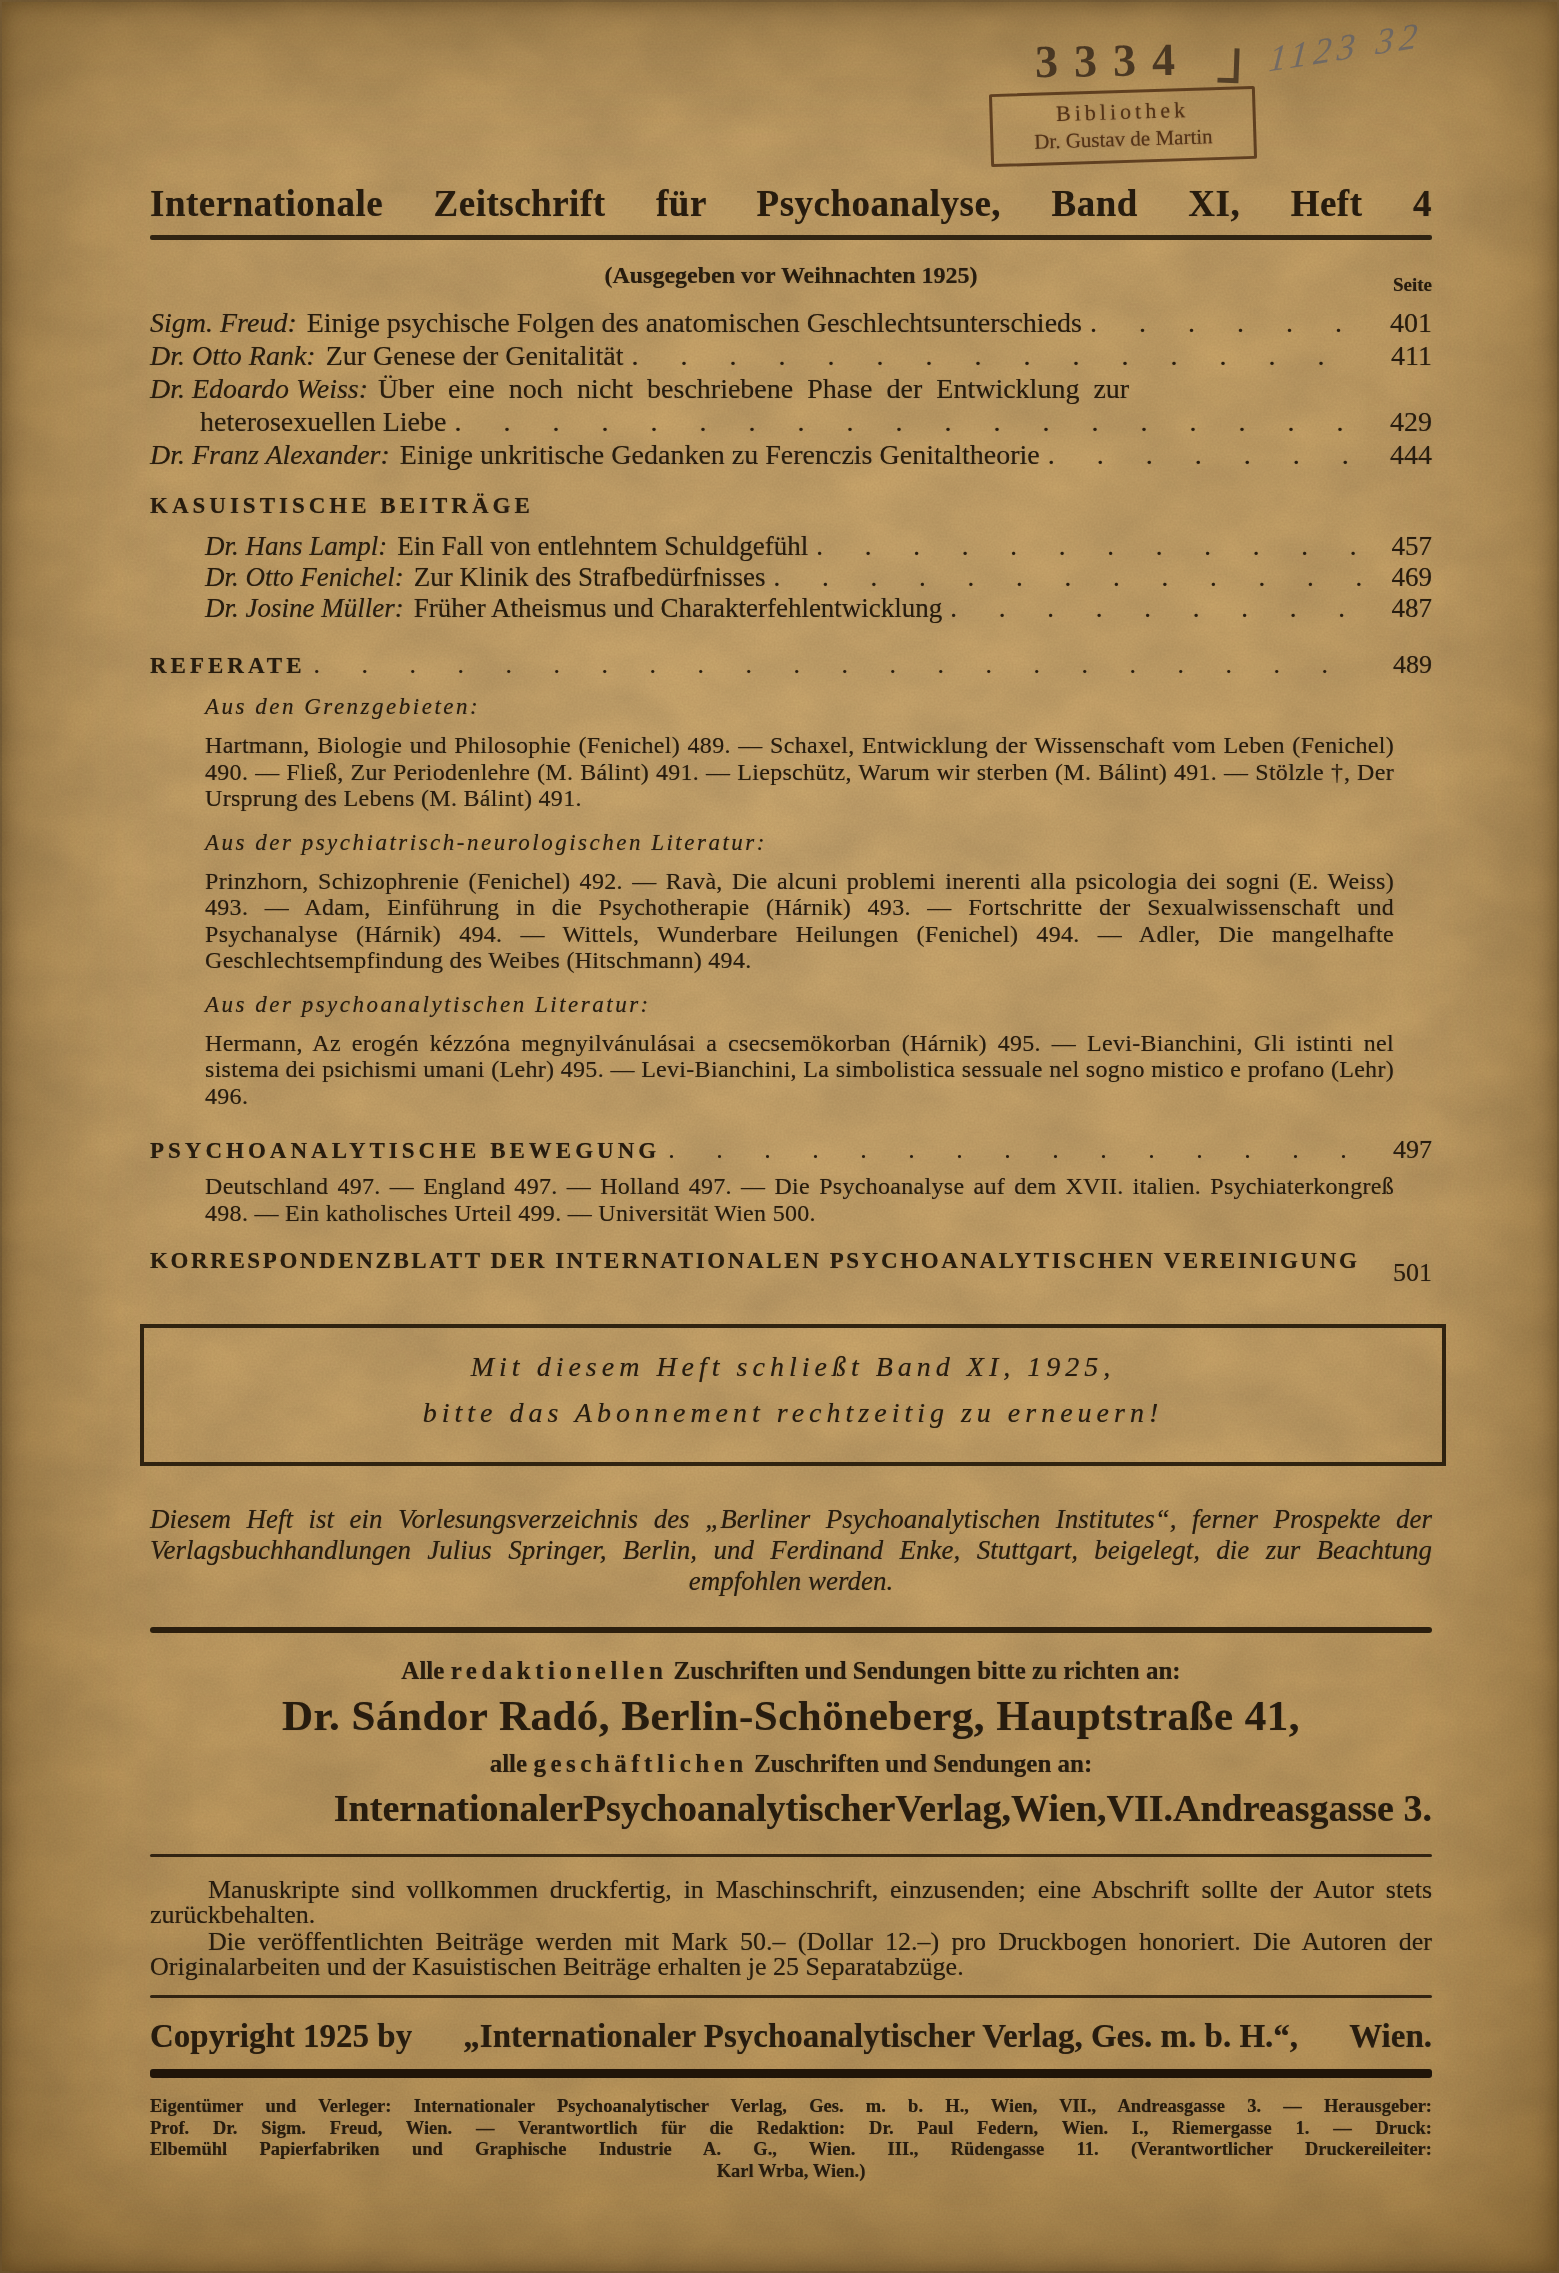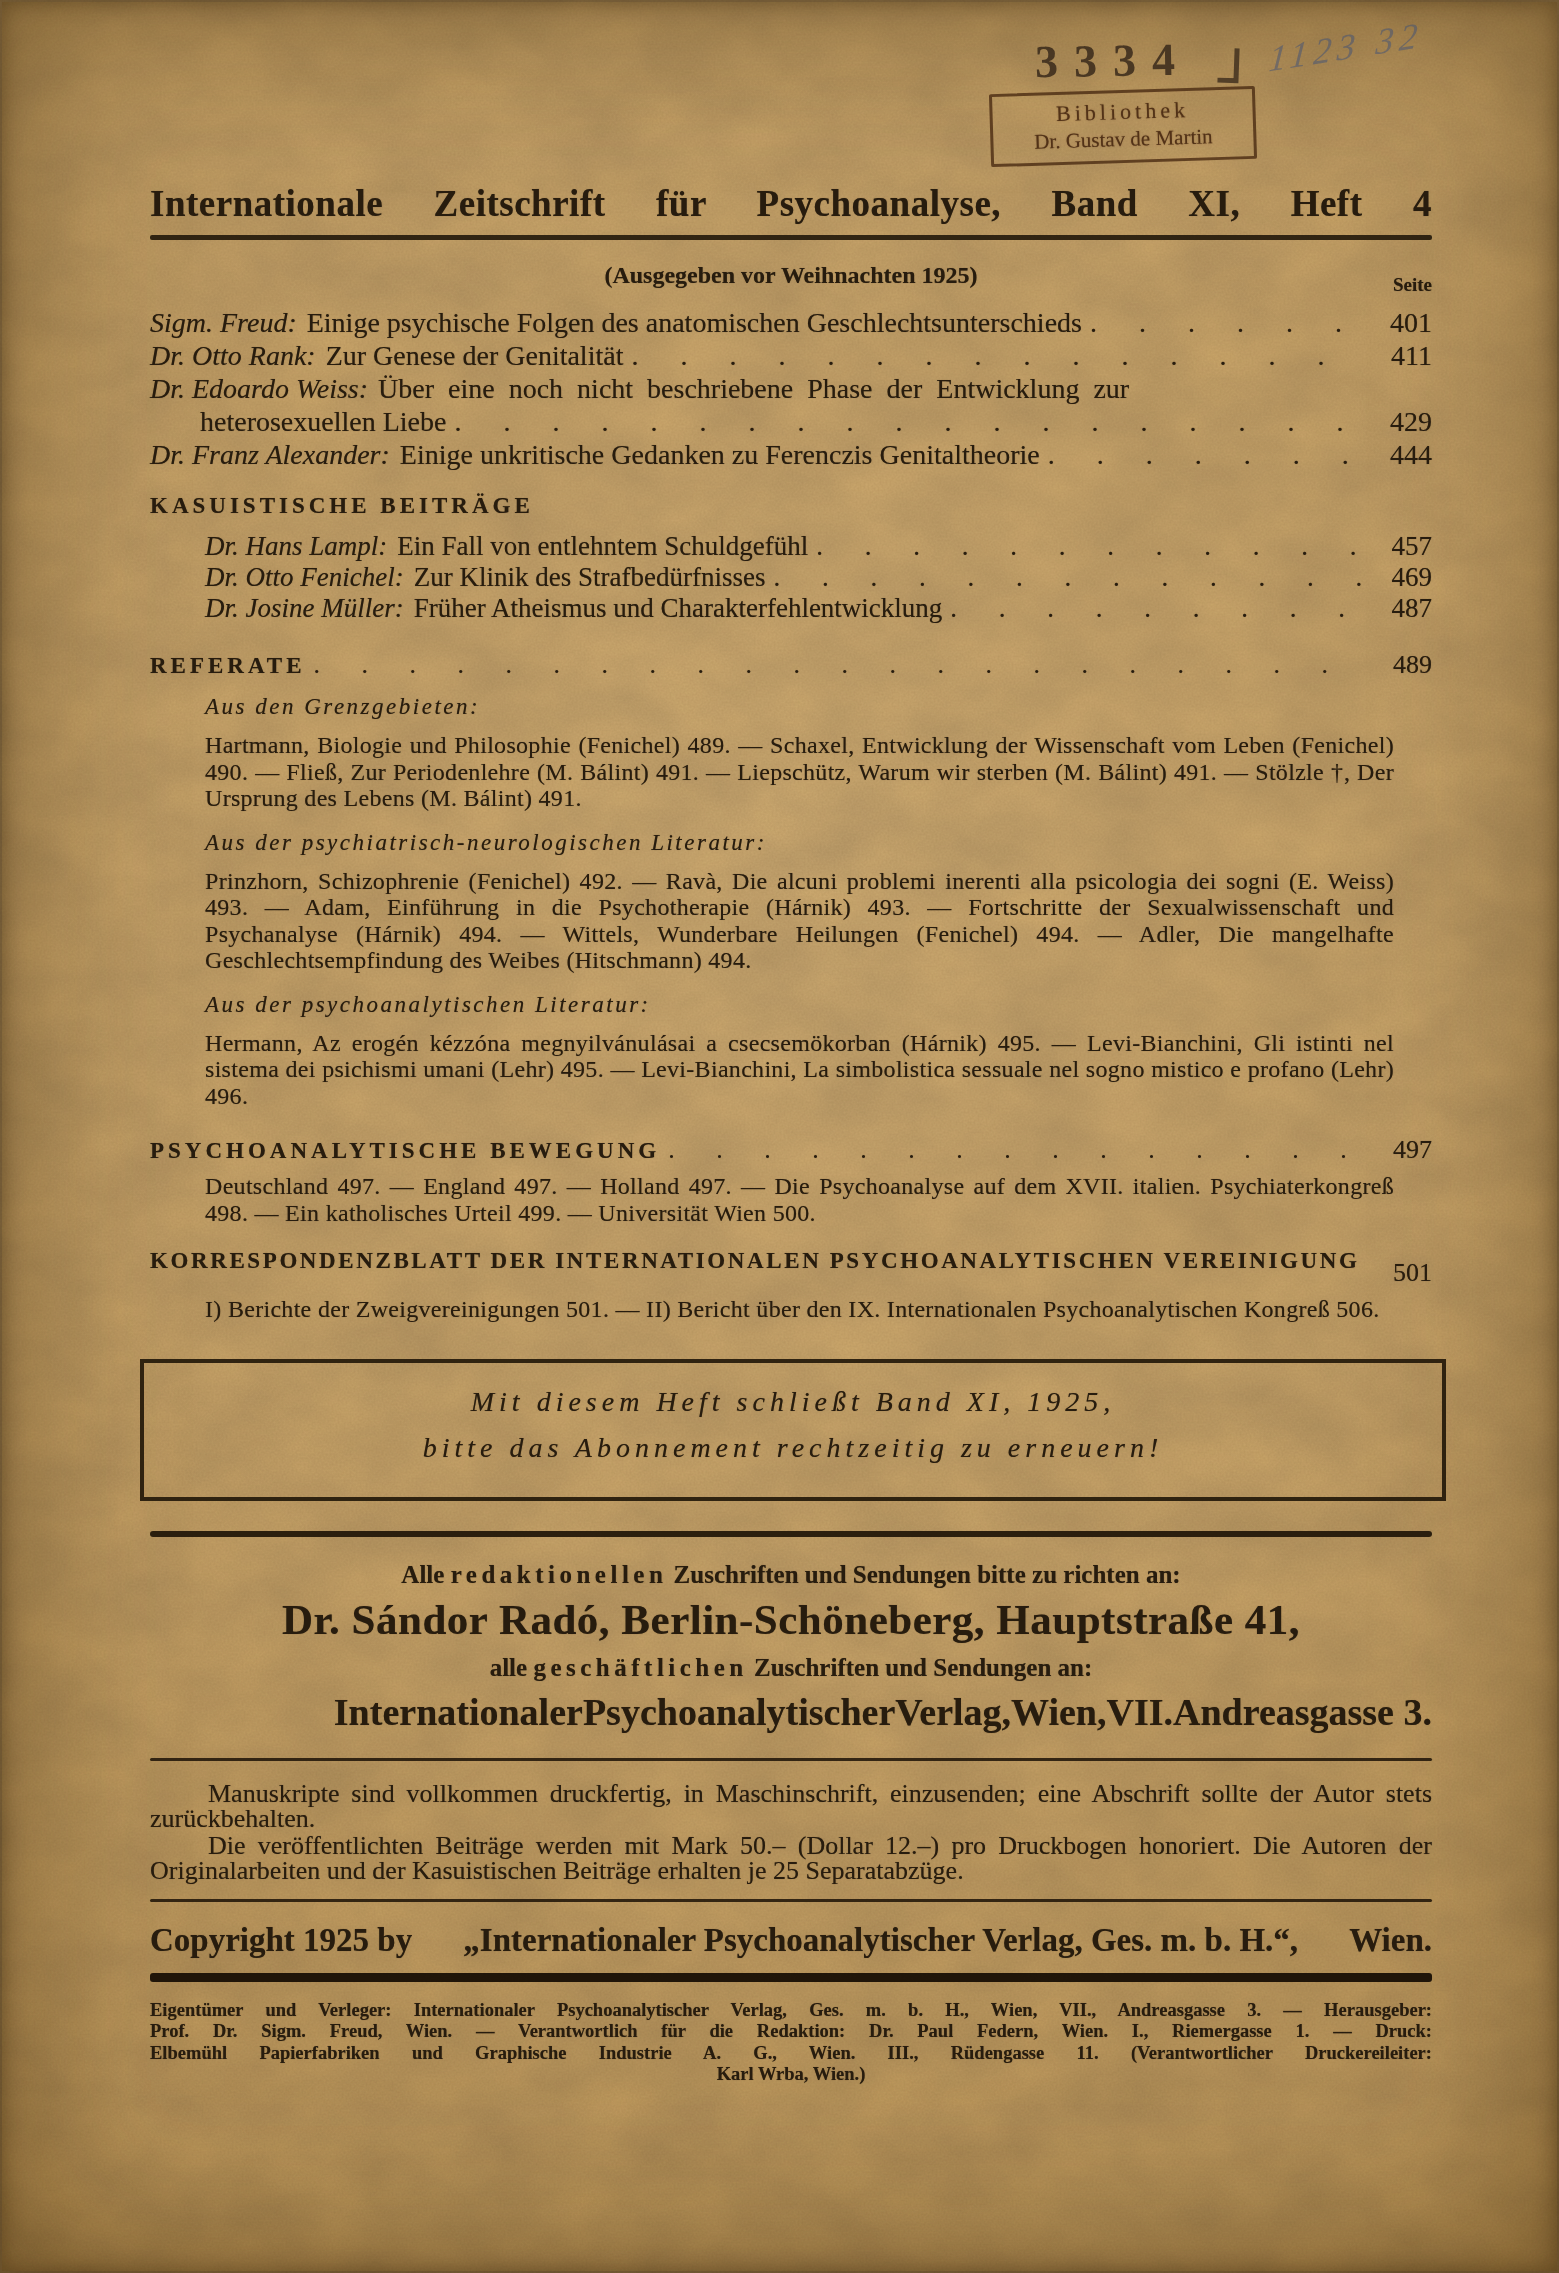--- a/index.html
+++ b/index.html
@@ -199,27 +199,27 @@
     <span class="sec-head">PSYCHOANALYTISCHE BEWEGUNG</span>
     <span class="leader"></span>
     <span class="pg">497</span>
   </div>
   <div class="ref-par" style="margin-top:8px;">Deutschland 497. — England 497. — Holland 497. — Die Psychoanalyse auf dem XVII. italien. Psychiaterkongreß 498. — Ein katholisches Urteil 499. — Universität Wien 500.</div>
 
   <div class="korr-row" style="margin-top:22px;">
     <span class="kh">KORRESPONDENZBLATT DER INTERNATIONALEN PSYCHOANALYTISCHEN VEREINIGUNG</span>
     <span class="pg">501</span>
   </div>
-  <div class="ref-par" style="margin-top:8px;">I) Berichte der Zweigvereinigungen 501. — II) Bericht über den IX. Internationalen Psychoanalytischen Kongreß 506.</div>
 
   <div class="notice-box">
     <div class="notice-line">Mit diesem Heft schließt Band XI, 1925,</div>
     <div class="notice-line">bitte das Abonnement rechtzeitig zu erneuern!</div>
   </div>
 
+  <div class="insert-note">Diesem Heft ist ein Vorlesungsverzeichnis des „Berliner Psychoanalytischen Institutes“, ferner Prospekte der Verlagsbuchhandlungen Julius Springer, Berlin, und Ferdinand Enke, Stuttgart, beigelegt, die zur Beachtung empfohlen werden.</div>
 
   <div class="rule-thick"></div>
 
   <div class="intro-line">
     <span>Alle </span><span class="gsp">redaktionellen</span><span> Zuschriften und Sendungen bitte zu richten an:</span>
   </div>
   <div class="addr-big">Dr. Sándor Radó, Berlin-Schöneberg, Hauptstraße 41,</div>
   <div class="intro-line" style="margin-top:10px;">
     <span>alle </span><span class="gsp">geschäftlichen</span><span> Zuschriften und Sendungen an:</span>
   </div>

